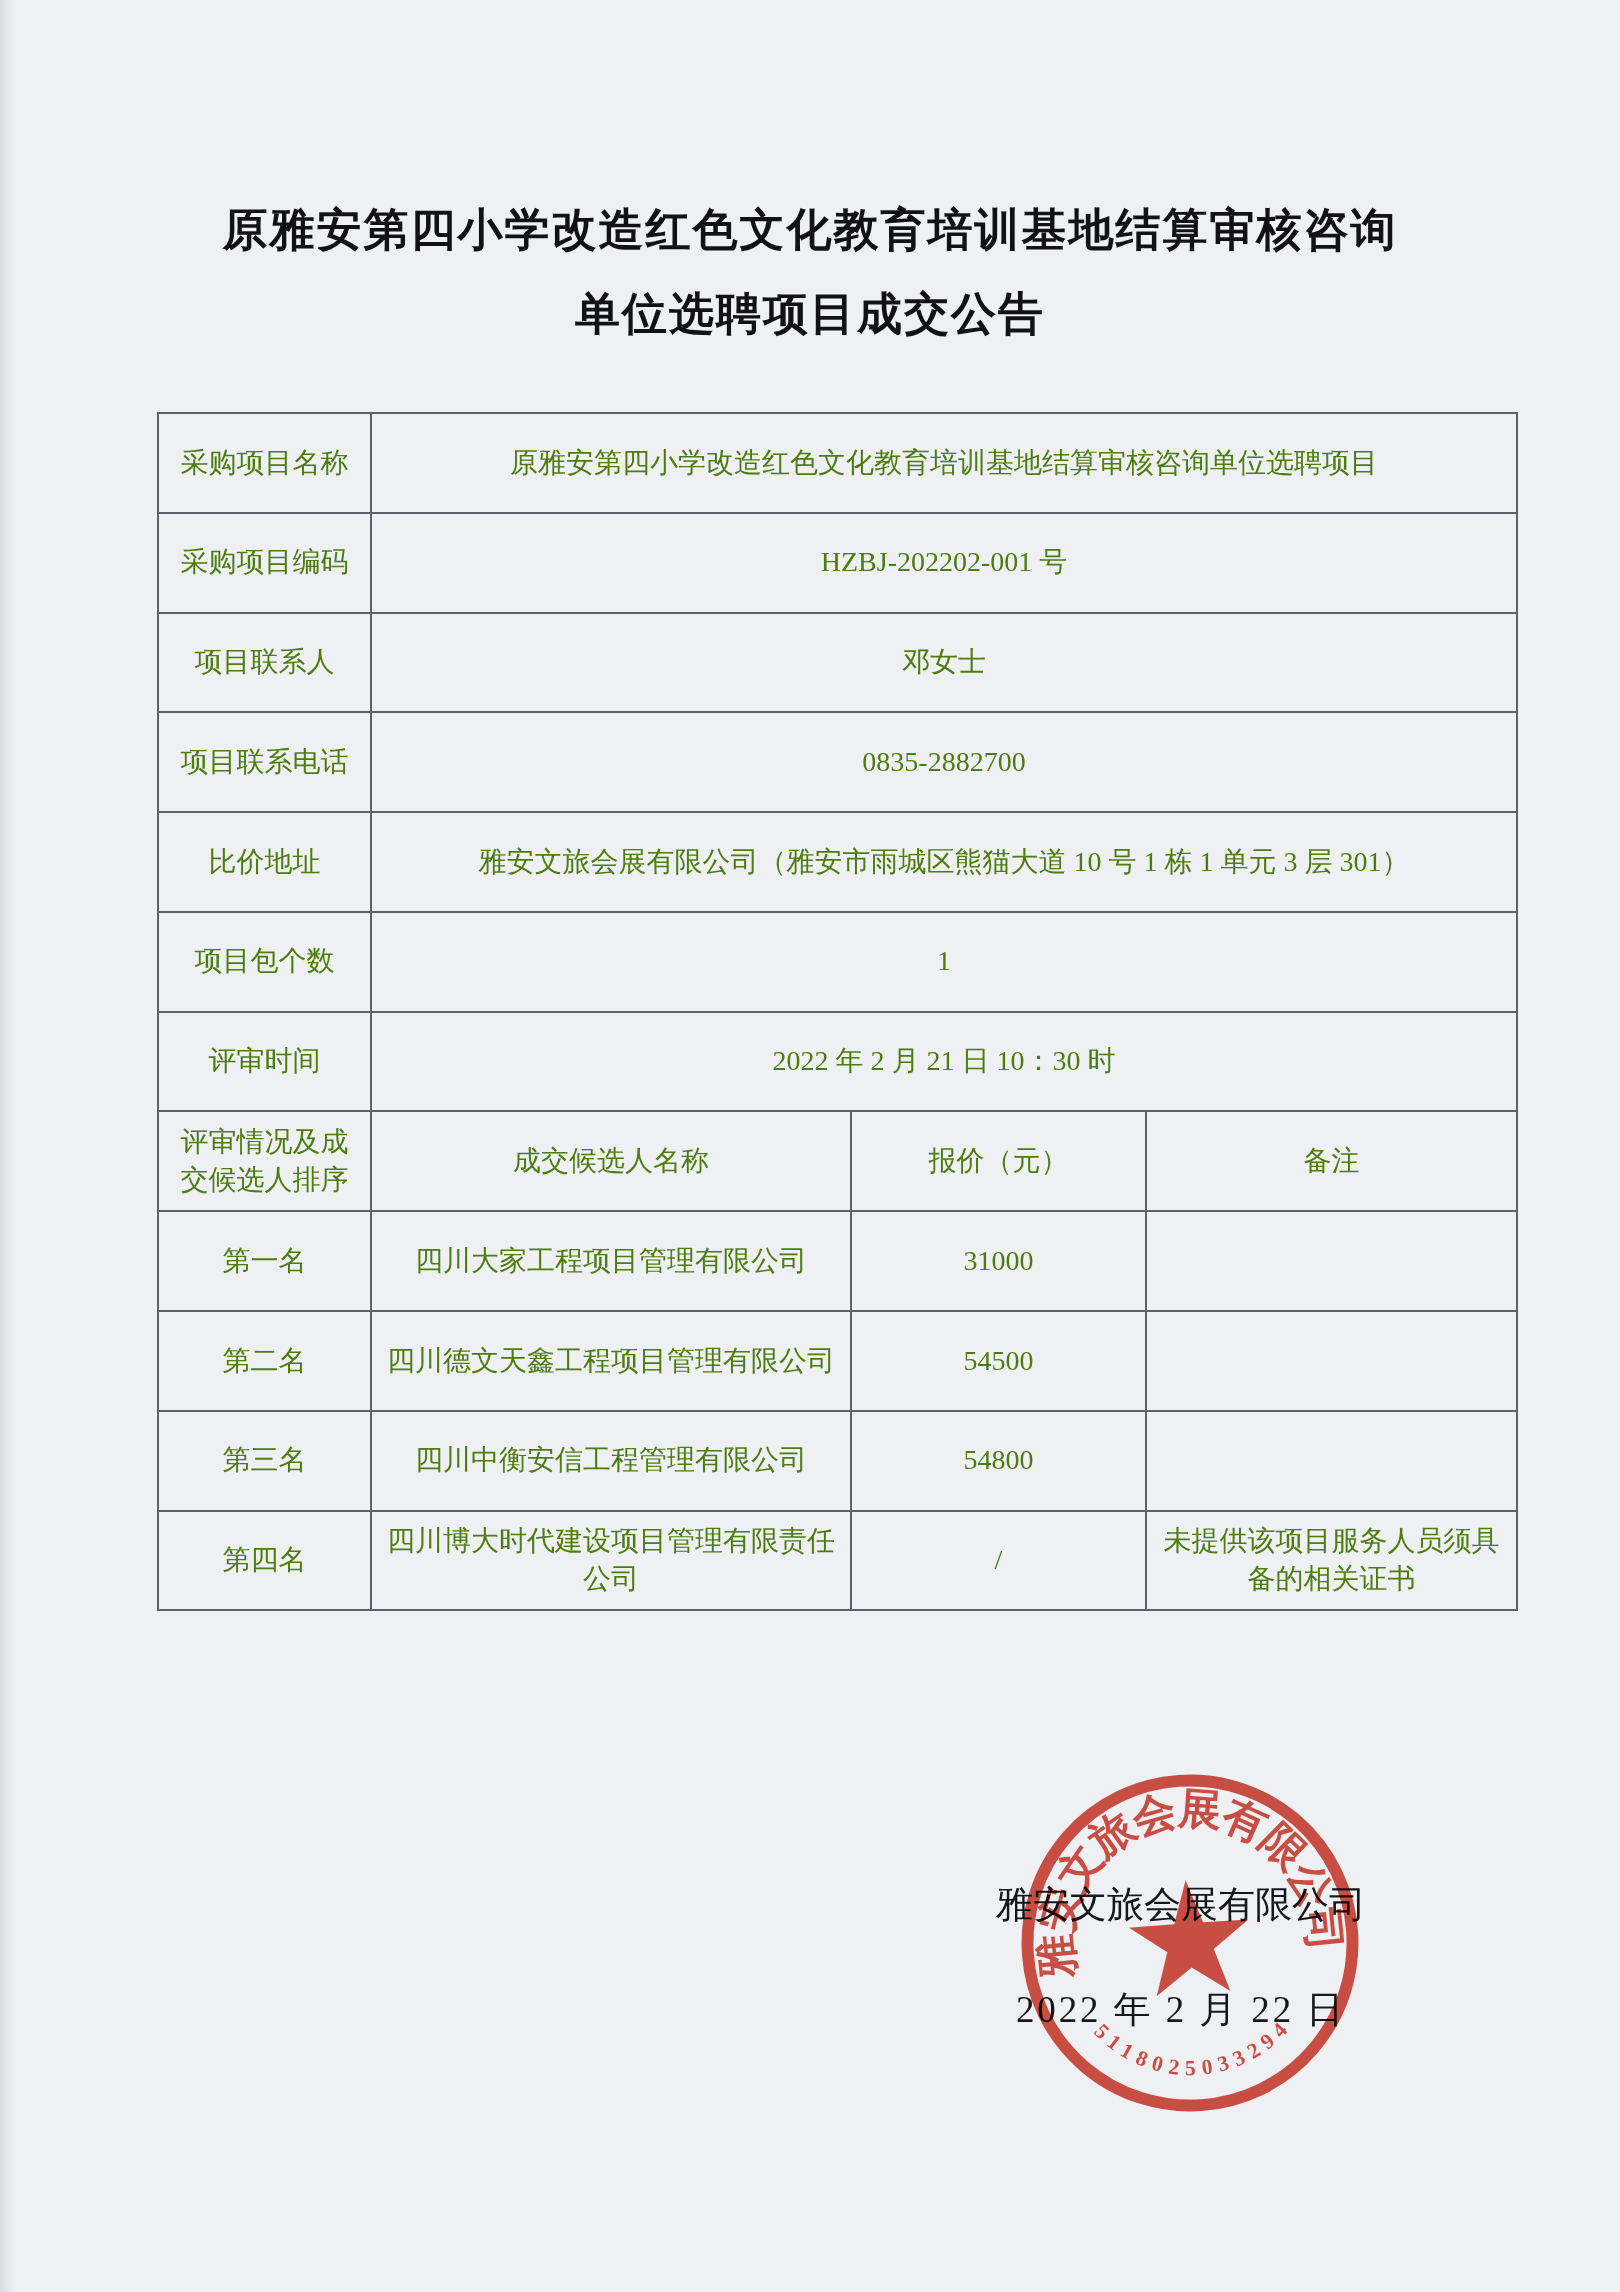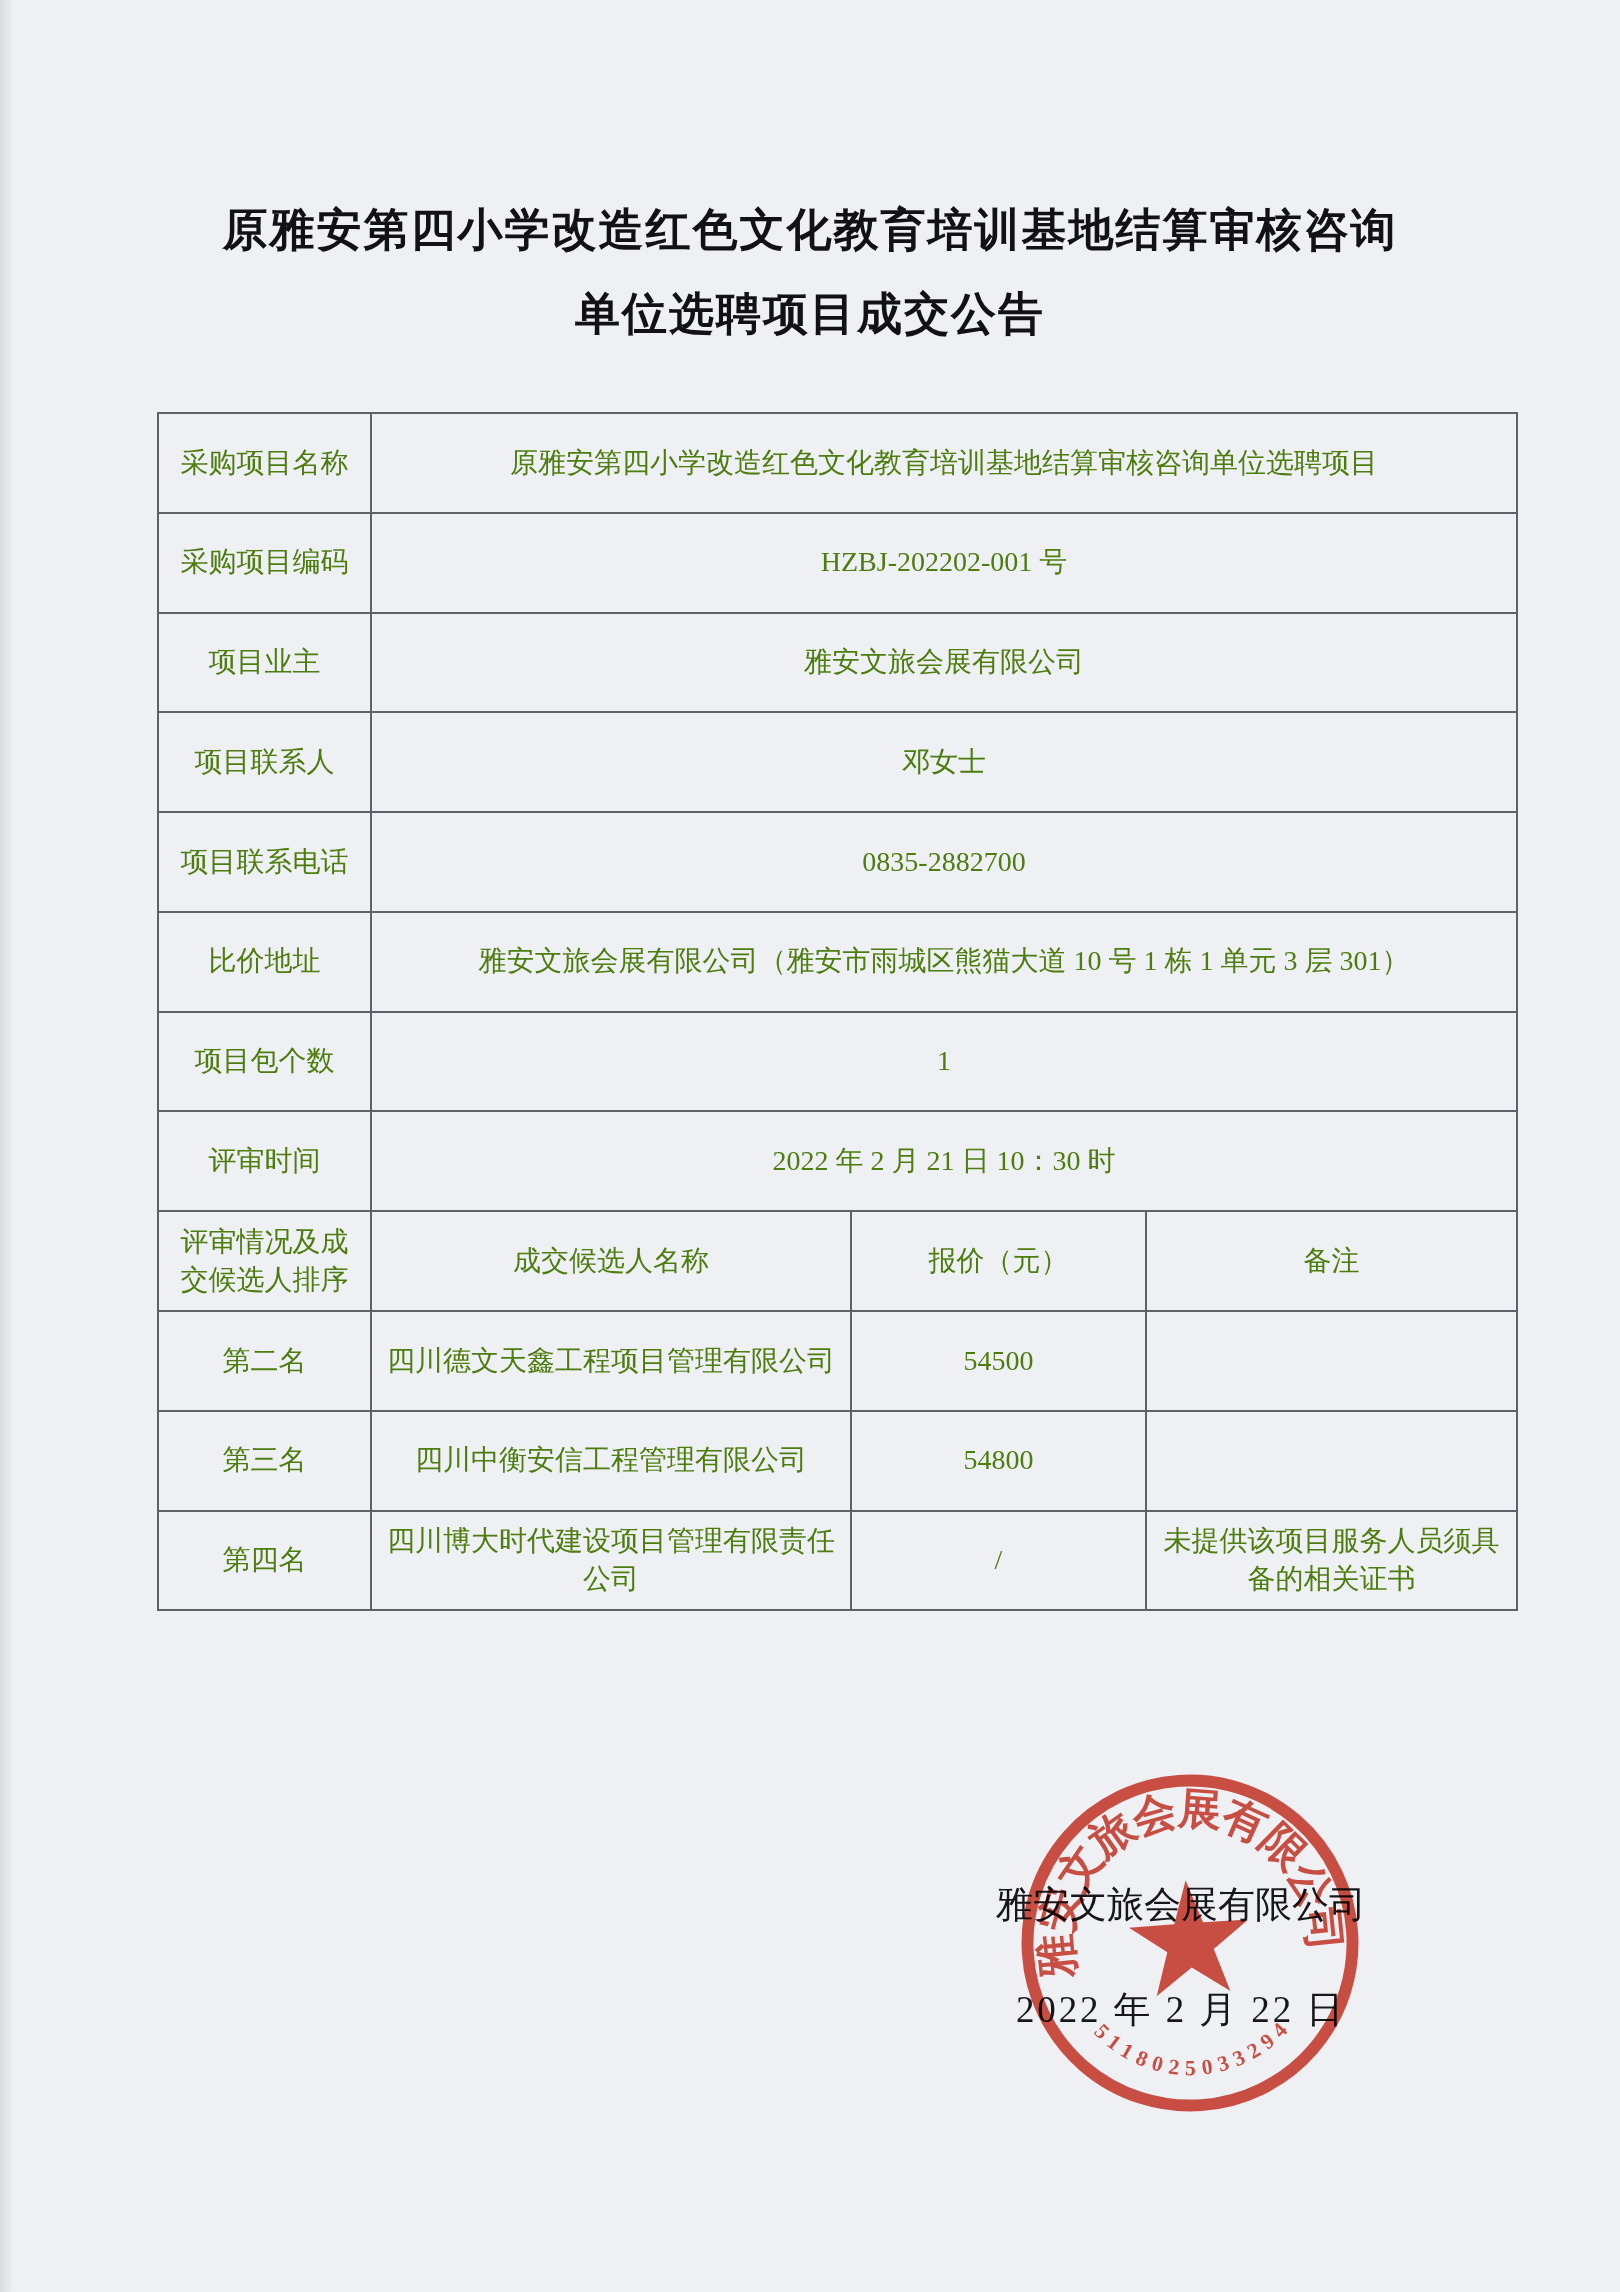--- a/index.html
+++ b/index.html
@@ -100,24 +100,20 @@
     <tbody>
       <tr>
         <td>采购项目名称</td>
         <td colspan="3">原雅安第四小学改造红色文化教育培训基地结算审核咨询单位选聘项目</td>
       </tr>
       <tr>
         <td>采购项目编码</td>
         <td colspan="3">HZBJ-202202-001 号</td>
       </tr>
       <tr>
-        <td>项目业主</td>
-        <td colspan="3">雅安文旅会展有限公司</td>
-      </tr>
-      <tr>
         <td>项目联系人</td>
         <td colspan="3">邓女士</td>
       </tr>
       <tr>
         <td>项目联系电话</td>
         <td colspan="3">0835-2882700</td>
       </tr>
       <tr>
         <td>比价地址</td>
         <td colspan="3">雅安文旅会展有限公司（雅安市雨城区熊猫大道 10 号 1 栋 1 单元 3 层 301）</td>
@@ -131,20 +127,26 @@
         <td colspan="3">2022 年 2 月 21 日 10：30 时</td>
       </tr>
 
       <tr>
         <td>评审情况及成交候选人排序</td>
         <td>成交候选人名称</td>
         <td>报价（元）</td>
         <td>备注</td>
       </tr>
 
+      <tr>
+        <td>第一名</td>
+        <td>四川大家工程项目管理有限公司</td>
+        <td>31000</td>
+        <td></td>
+      </tr>
       <tr>
         <td>第二名</td>
         <td>四川德文天鑫工程项目管理有限公司</td>
         <td>54500</td>
         <td></td>
       </tr>
       <tr>
         <td>第三名</td>
         <td>四川中衡安信工程管理有限公司</td>
         <td>54800</td>

